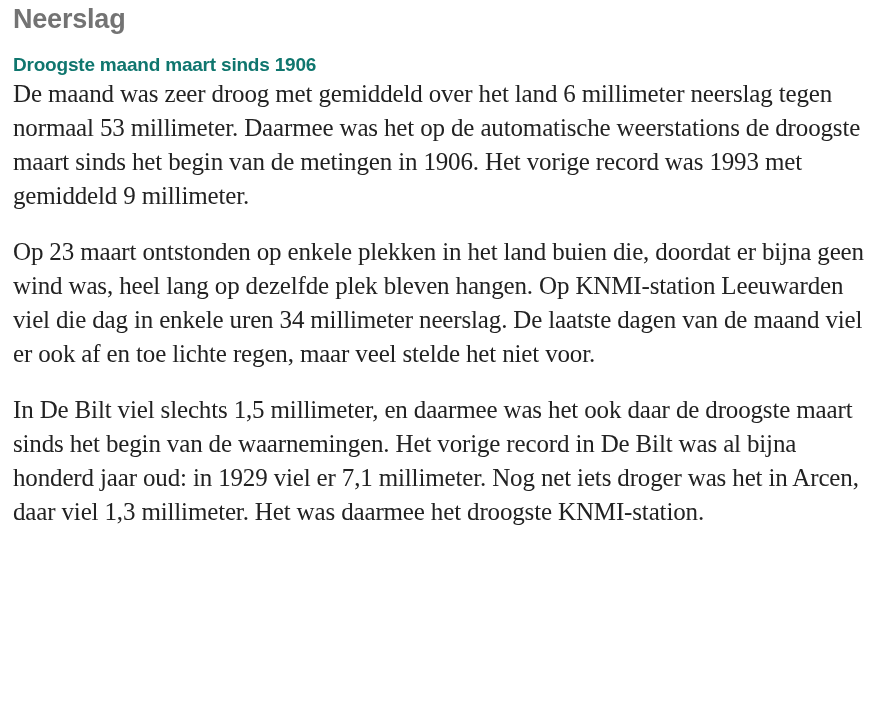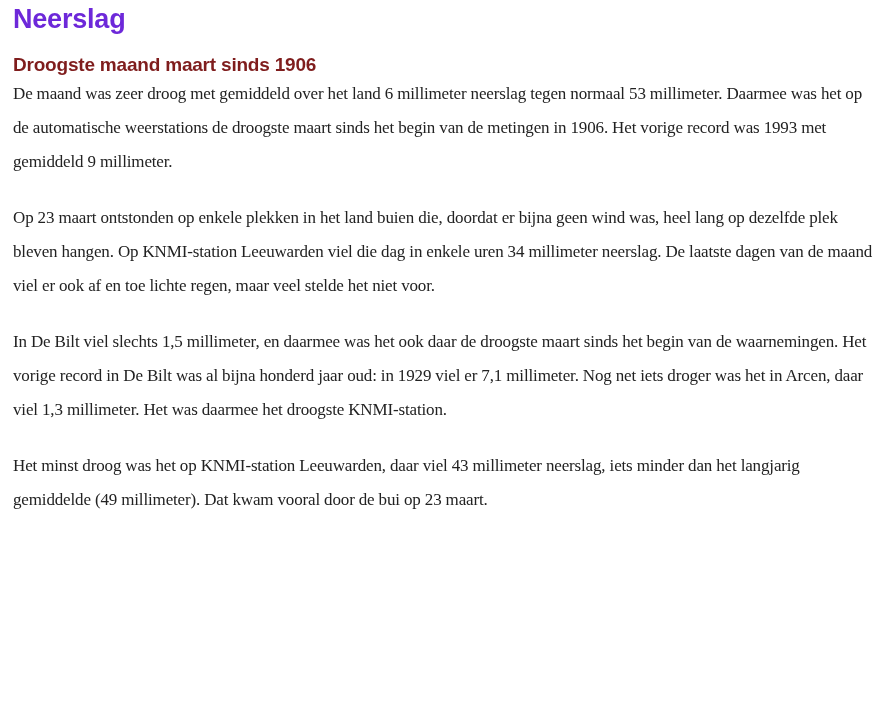--- a/index.html
+++ b/index.html
@@ -17,47 +17,46 @@
       padding: 0 0 0 13px;
       width: 868px;
     }
     h2.title {
       font-family: "Liberation Sans", sans-serif;
       font-weight: bold;
       font-size: 27px;
       line-height: 34px;
       margin: 2px 0 0 0;
       padding: 0;
-      color: #6d28d9;
+      color: #737373;
       letter-spacing: -0.2px;
     }
     h3.subtitle {
       font-family: "Liberation Sans", sans-serif;
       font-weight: bold;
       font-size: 19px;
       line-height: 24px;
       margin: 17px 0 0 0;
       padding: 0;
-      color: #7f1d1d;
+      color: #0f766e;
       letter-spacing: -0.2px;
     }
     p.para {
       font-family: "Liberation Serif", serif;
-      font-size: 17px;
+      font-size: 25px;
       line-height: 34px;
       margin: 0 0 22px 0;
       padding: 0;
       color: #222222;
       letter-spacing: -0.15px;
     }
     .p-first { margin-top: 3px; }
   </style>
 </head>
 <body>
 
 <div class="article">
   <h2 class="title">Neerslag</h2>
   <h3 class="subtitle">Droogste maand maart sinds 1906</h3>
   <p class="para p-first">De maand was zeer droog met gemiddeld over het land 6 millimeter neerslag tegen normaal 53 millimeter. Daarmee was het op de automatische weerstations de droogste maart sinds het begin van de metingen in 1906. Het vorige record was 1993 met gemiddeld 9 millimeter.</p>
   <p class="para">Op 23 maart ontstonden op enkele plekken in het land buien die, doordat er bijna geen wind was, heel lang op dezelfde plek bleven hangen. Op KNMI-station Leeuwarden viel die dag in enkele uren 34 millimeter neerslag. De laatste dagen van de maand viel er ook af en toe lichte regen, maar veel stelde het niet voor.</p>
   <p class="para">In De Bilt viel slechts 1,5 millimeter, en daarmee was het ook daar de droogste maart sinds het begin van de waarnemingen. Het vorige record in De Bilt was al bijna honderd jaar oud: in 1929 viel er 7,1 millimeter. Nog net iets droger was het in Arcen, daar viel 1,3 millimeter. Het was daarmee het droogste KNMI-station.</p>
-  <p class="para">Het minst droog was het op KNMI-station Leeuwarden, daar viel 43 millimeter neerslag, iets minder dan het langjarig gemiddelde (49 millimeter). Dat kwam vooral door de bui op 23 maart.</p>
 </div>
 
 </body></html>

